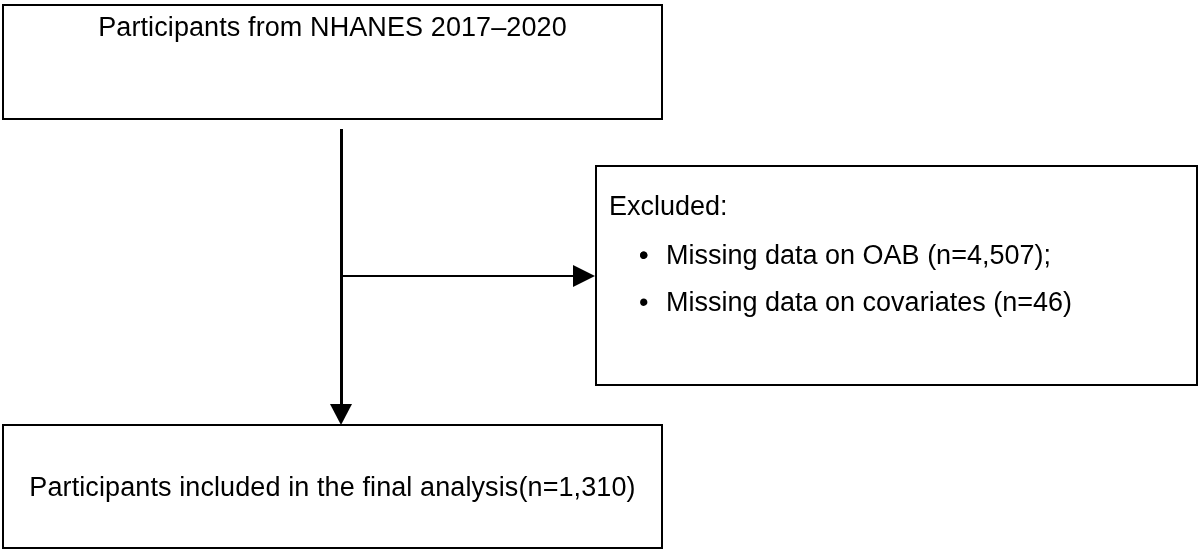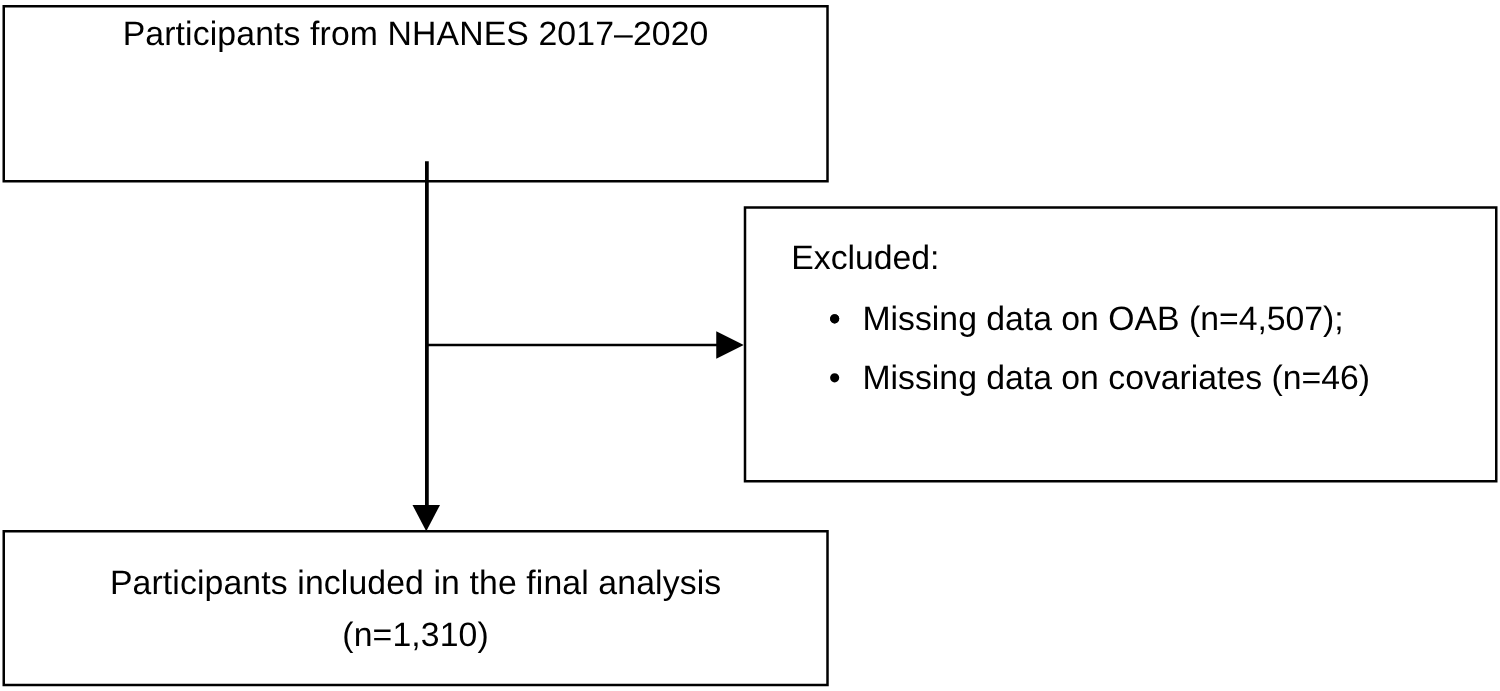--- a/index.html
+++ b/index.html
@@ -22,58 +22,58 @@
     box-sizing: border-box;
     border: 2px solid #000000;
     background: #ffffff;
   }
 
   
   #source-box {
     left: 2px;
     top: 4px;
     width: 661px;
-    height: 142px;
+    height: 116px;
     display: flex;
     flex-direction: column;
     align-items: center;
     justify-content: space-between;
   }
   #source-box .line {
     font-size: 27px;
     line-height: 42px;
     white-space: nowrap;
     letter-spacing: 0.1px;
   }
 
   
   #result-box {
     left: 2px;
     top: 424px;
     width: 661px;
     height: 125px;
     display: flex;
-    flex-direction: column;
+    flex-direction: row;
     align-items: center;
     justify-content: center;
   }
   #result-box .line {
     font-size: 27px;
     line-height: 42px;
     white-space: nowrap;
     letter-spacing: 0.1px;
   }
 
   
   #excluded-box {
     left: 595px;
     top: 165px;
     width: 603px;
     height: 221px;
-    padding: 22px 0 0 36px;
+    padding: 22px 0 0 12px;
     box-sizing: border-box;
   }
   #excluded-title {
     font-size: 27px;
     line-height: 34px;
     white-space: nowrap;
   }
   #excluded-list {
     margin: 10px 0 0 0;
     padding: 0;

